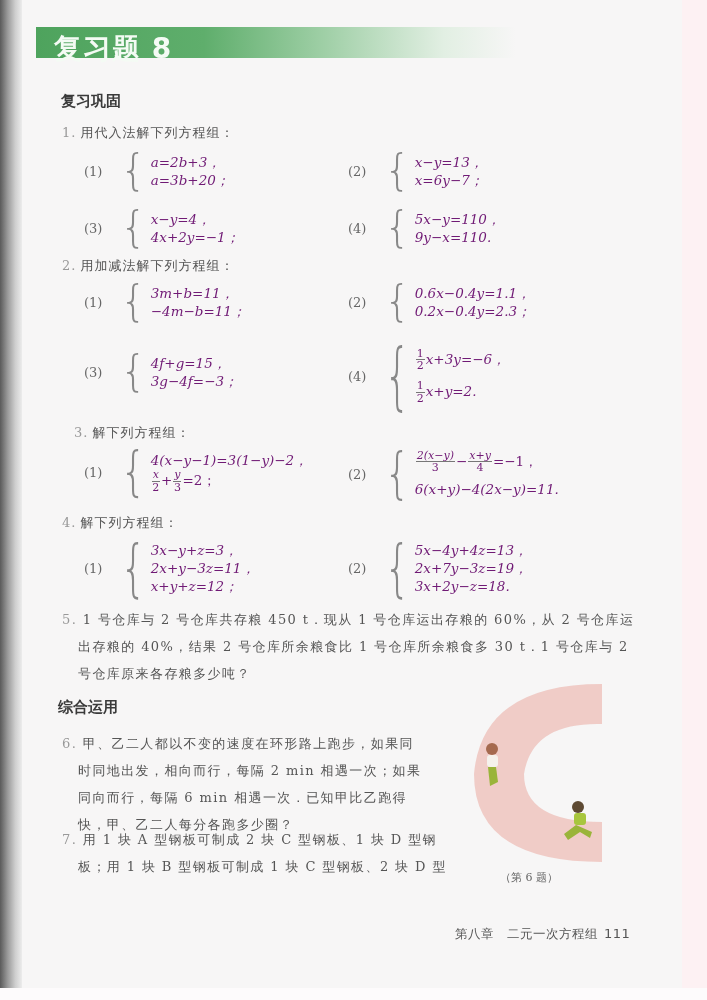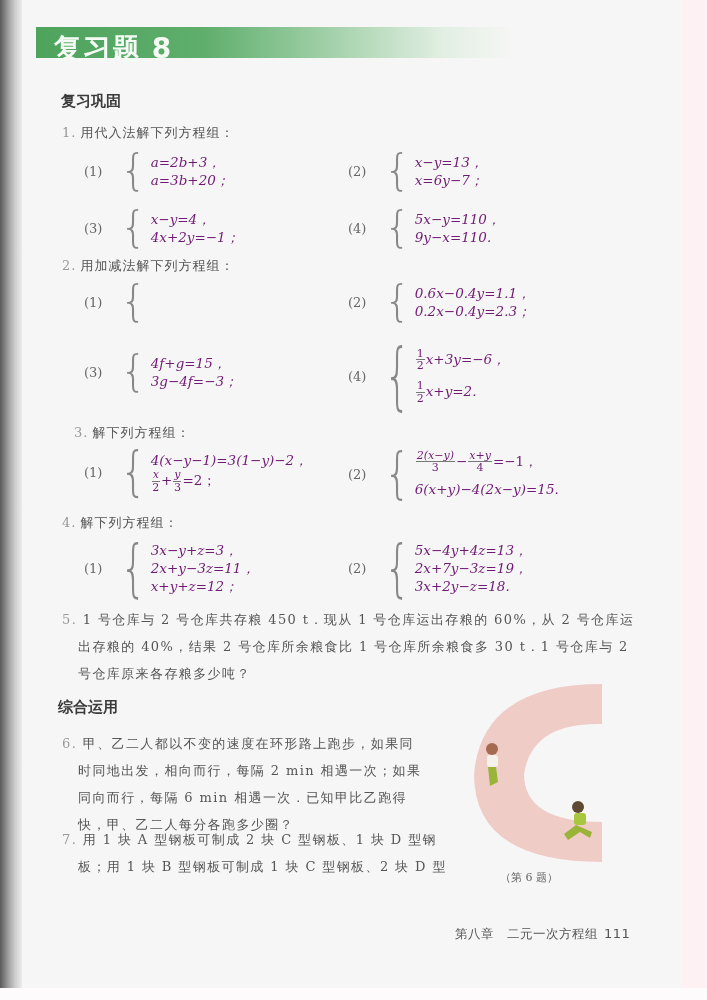--- a/index.html
+++ b/index.html
@@ -94,20 +94,24 @@
     <span class="eq">9y−x=110.</span>
   </span>
 </div>
 
 <div class="q-stem" style="left:62px; top:257px;">
   <span class="num">2.</span><span>用加减法解下列方程组：</span>
 </div>
 <div class="sys" style="left:84px; top:280px; height:44px;">
   <span class="label">(1)</span>
   <span class="brace" style="font-size:42px;">{</span>
+  <span class="lines">
+    <span class="eq">3m+b=11，</span>
+    <span class="eq">−4m−b=11；</span>
+  </span>
 </div>
 <div class="sys" style="left:348px; top:280px; height:44px;">
   <span class="label">(2)</span>
   <span class="brace" style="font-size:42px;">{</span>
   <span class="lines">
     <span class="eq">0.6x−0.4y=1.1，</span>
     <span class="eq">0.2x−0.4y=2.3；</span>
   </span>
 </div>
 <div class="sys" style="left:84px; top:350px; height:44px;">
@@ -162,21 +166,21 @@
   <span class="lines" style="gap:6px;">
     <span class="eq">
       <span class="frac">
           <span class="n">2(x−y)</span>
           <span class="u">3</span>
         </span><span class="u">−</span><span class="frac">
           <span class="n">x+y</span>
           <span class="u">4</span>
         </span><span class="u">=−1，</span>
     </span>
-    <span class="eq">6(x+y)−4(2x−y)=15.</span>
+    <span class="eq">6(x+y)−4(2x−y)=11.</span>
   </span>
 </div>
 
 <div class="q-stem" style="left:62px; top:514px;">
   <span class="num">4.</span><span>解下列方程组：</span>
 </div>
 <div class="sys" style="left:84px; top:536px; height:64px;">
   <span class="label">(1)</span>
   <span class="brace" style="font-size:42px; transform:scaleY(1.5);">{</span>
   <span class="lines">

